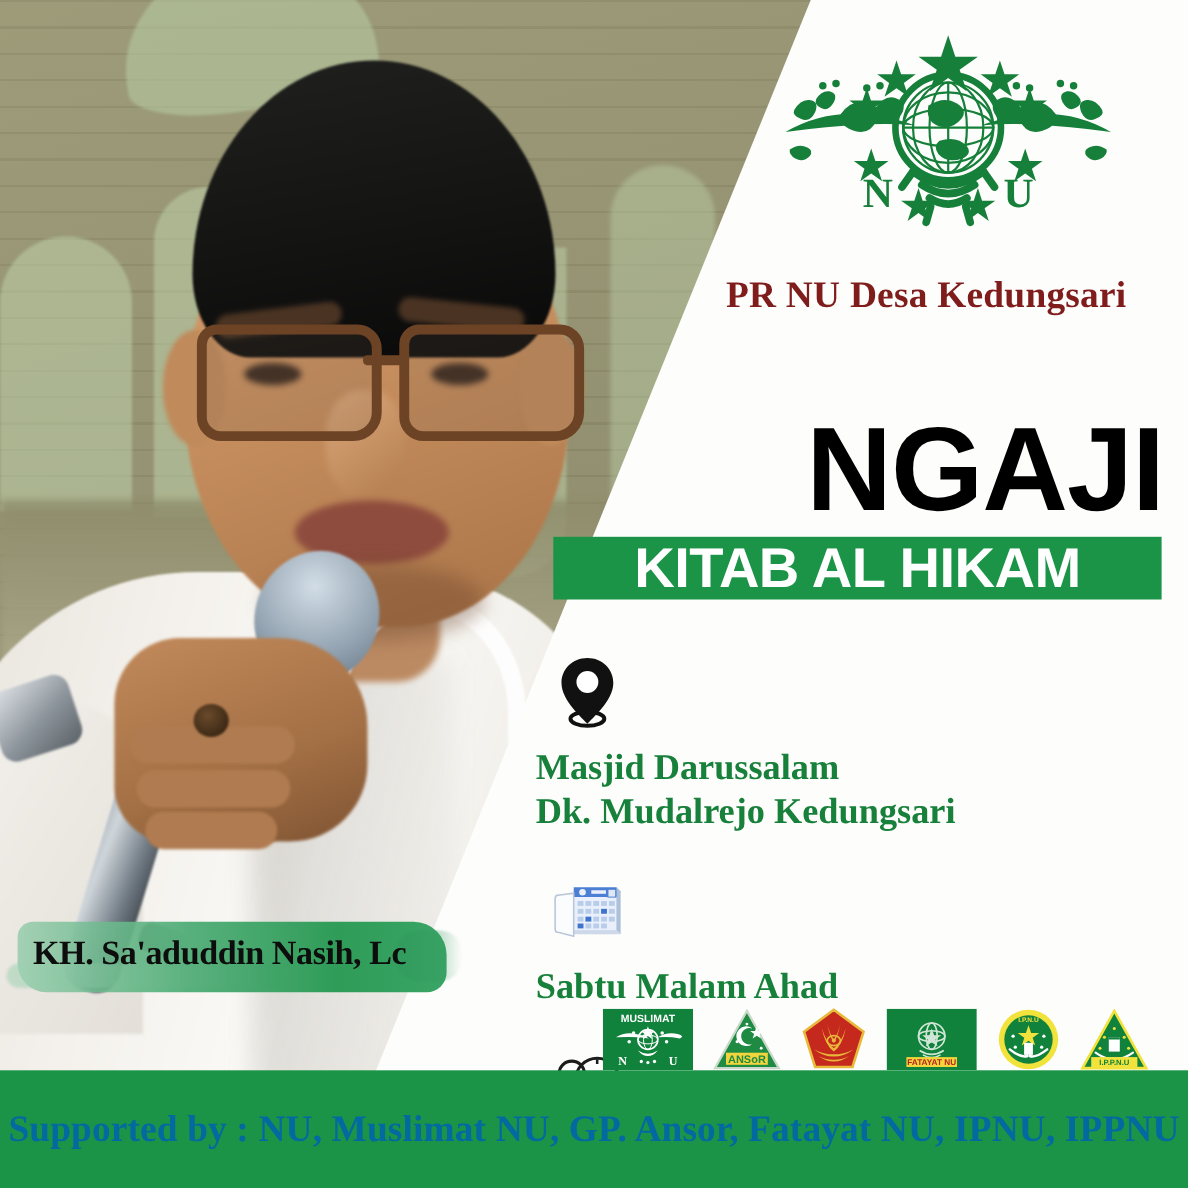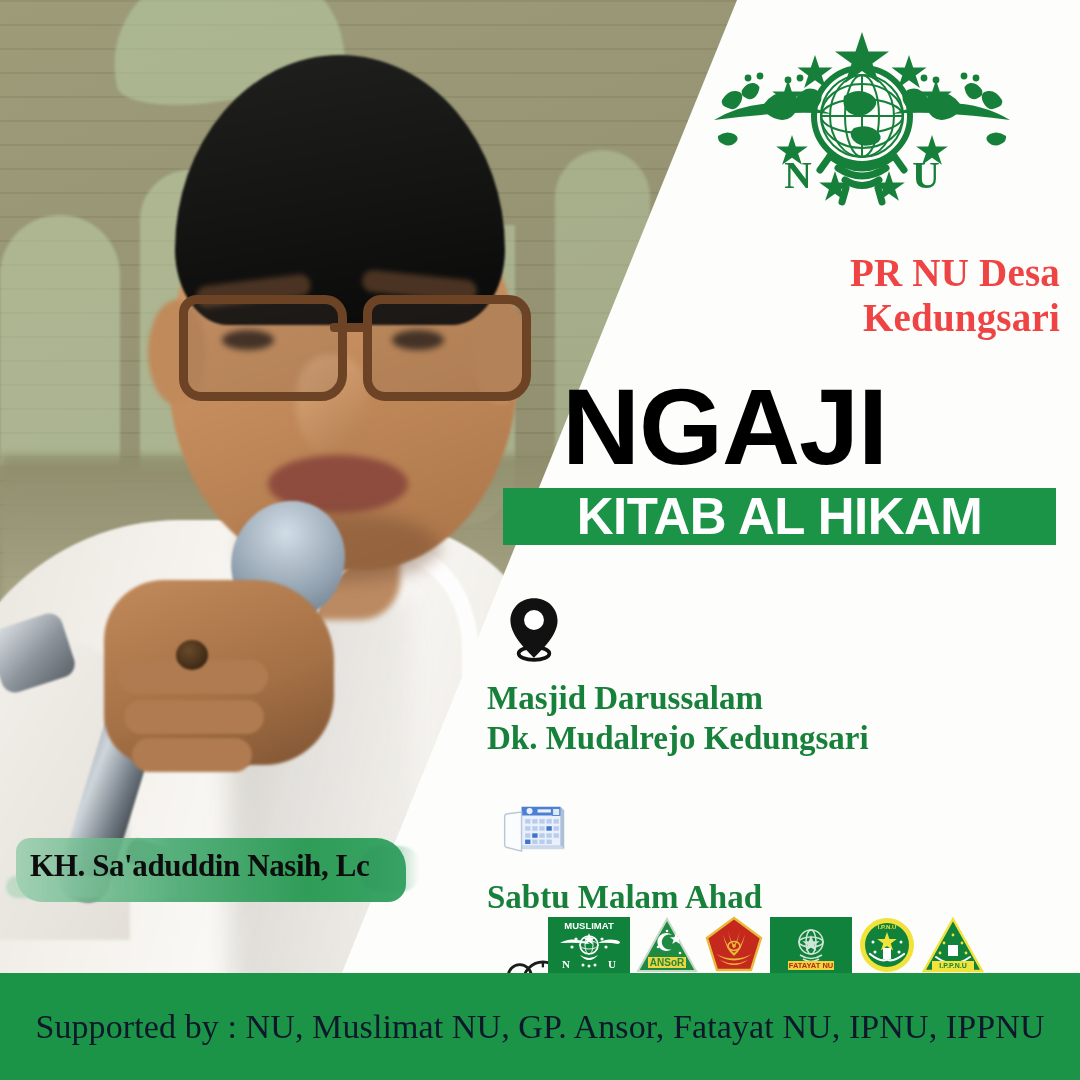--- a/index.html
+++ b/index.html
@@ -302,33 +302,33 @@
   
   .nu-logo {
     position: absolute;
     left: 712px; top: 28px;
     width: 300px; height: 200px;
   }
   .nu-caption {
     position: absolute;
     left: 660px; top: 250px;
     width: 400px;
-    text-align: right;
-    color: #ef4444;
-    font-size: 39px;
+    text-align: left;
+    color: #7f1d1d;
+    font-size: 34px;
     font-weight: bold;
     letter-spacing: .2px;
   }
 
   
   .title-main {
     position: absolute;
-    left: 562px; top: 373px;
+    left: 548px; top: 373px;
     width: 510px;
-    text-align: left;
+    text-align: right;
     font-family: "Liberation Sans", sans-serif;
     font-weight: bold;
     font-size: 108px;
     line-height: 1;
     color: #000000;
     letter-spacing: -1px;
   }
   .title-band {
     position: absolute;
     left: 503px; top: 488px;
@@ -418,41 +418,41 @@
     white-space: nowrap;
   }
 
   
   .orgs {
     position: absolute;
     left: 548px; top: 916px;
     width: 520px; height: 62px;
     display: flex;
     align-items: center;
-    gap: 6px;
+    gap: 18px;
   }
   .orgs .org { flex: 0 0 auto; }
 
   
   .footer {
     position: absolute;
     left: 0; top: 973px;
     width: 1080px; height: 107px;
     background: #1b9448;
   }
   .footer-text {
     position: absolute;
     left: 0; top: 973px;
     width: 1080px; height: 107px;
     display: flex;
     align-items: center;
     justify-content: center;
-    color: #0f172a;
+    color: #0369a1;
     font-size: 34px;
-    font-weight: normal;
+    font-weight: bold;
     letter-spacing: .1px;
   }
 </style>
 </head>
 <body>
 
 <div id="poster">
 
   <div class="photo">
     <div class="wall"></div>

